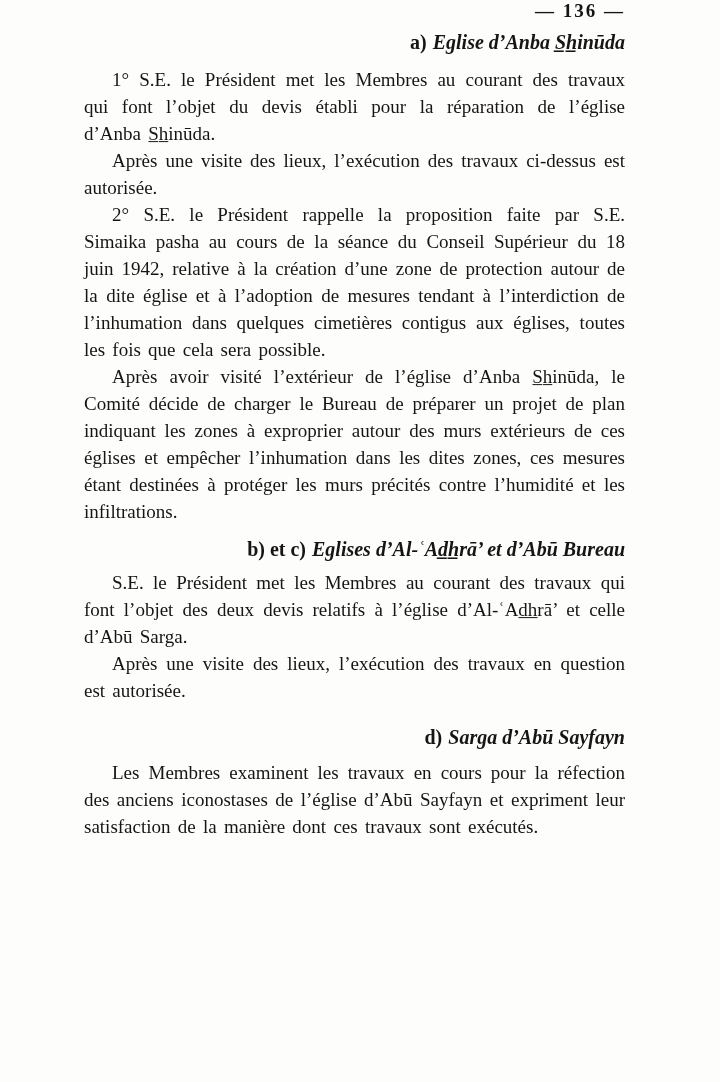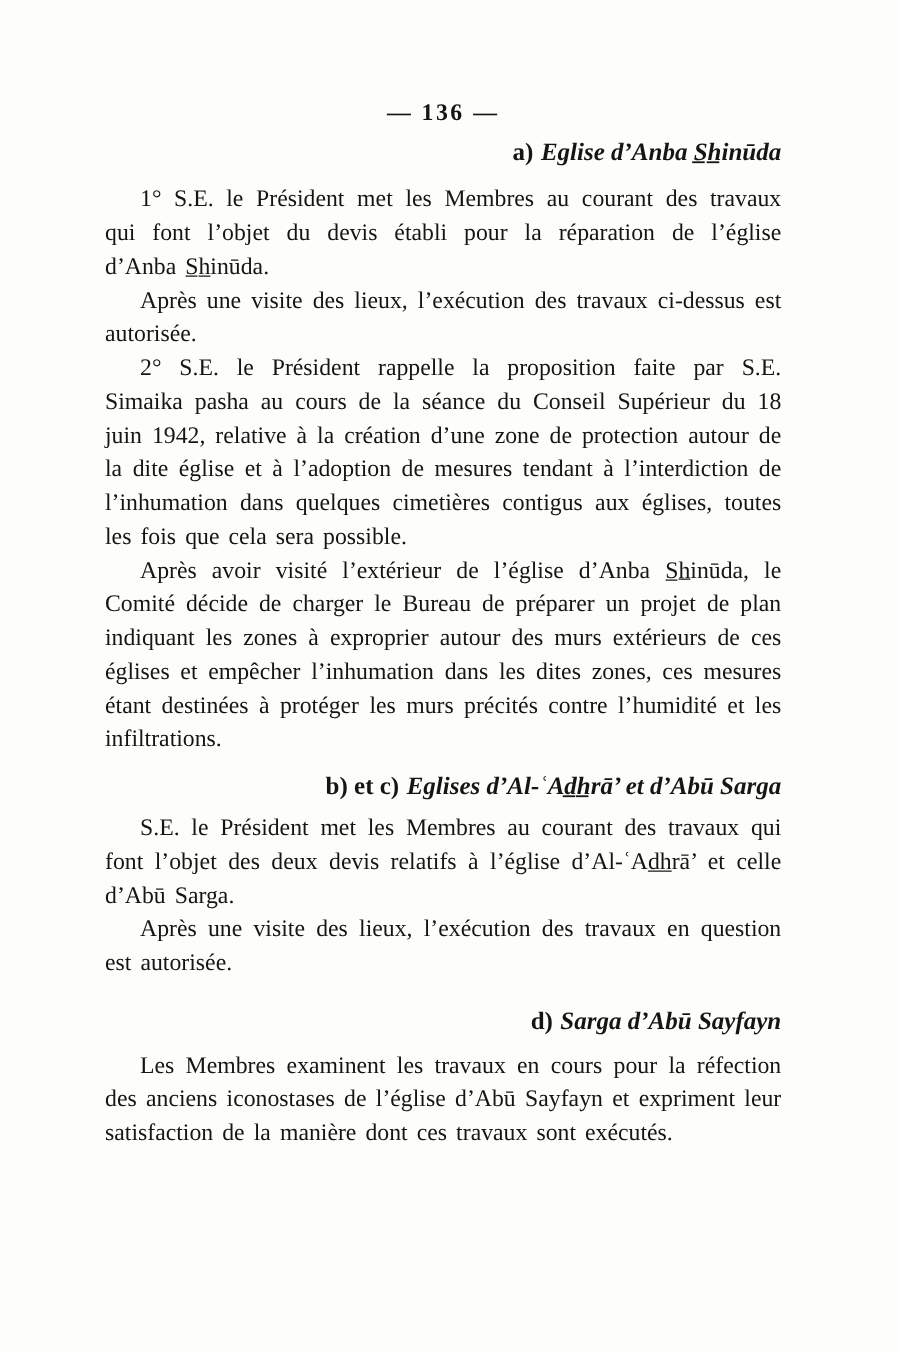--- a/index.html
+++ b/index.html
@@ -14,22 +14,21 @@
     background: #fdfdfc;
     color: #171514;
     font-family: "Liberation Serif", "DejaVu Serif", serif;
     overflow: hidden;
   }
   .text-col {
     margin-left: 84px;
     width: 541px;
   }
   .page-number {
-    margin-top: 80px;
-    text-align: center;
+    text-align: right;
     font-size: 19px;
     font-weight: bold;
     letter-spacing: 2px;
     line-height: 22px;
   }
   .heading-caps {
     margin-top: 33px;
     text-align: center;
     font-weight: bold;
     line-height: 22px;
@@ -88,21 +87,21 @@
     </div>
 
     <div class="body-block bb-1">
       <p>1° S.E. le Président met les Membres au courant des travaux qui font l’objet du devis établi pour la réparation de l’église d’Anba S̲h̲inūda.</p>
       <p>Après une visite des lieux, l’exécution des travaux ci-dessus est autorisée.</p>
       <p>2° S.E. le Président rappelle la proposition faite par S.E. Simaika pasha au cours de la séance du Conseil Supérieur du 18 juin 1942, relative à la création d’une zone de protection autour de la dite église et à l’adoption de mesures tendant à l’interdiction de l’inhumation dans quelques cimetières contigus aux églises, toutes les fois que cela sera possible.</p>
       <p>Après avoir visité l’extérieur de l’église d’Anba S̲h̲inūda, le Comité décide de charger le Bureau de préparer un projet de plan indiquant les zones à exproprier autour des murs extérieurs de ces églises et empêcher l’inhumation dans les dites zones, ces mesures étant destinées à protéger les murs précités contre l’humidité et les infiltrations.</p>
     </div>
 
     <div class="heading-italic h-bc">
-      <span class="h-prefix">b) et c)</span><span class="h-title">Eglises d’Al-ʿAd̲h̲rā’ et d’Abū Sarga</span>
+      <span class="h-prefix">b) et c)</span><span class="h-title">Eglises d’Al-ʿAd̲h̲rā’ et d’Abū Bureau</span>
     </div>
 
     <div class="body-block bb-2">
       <p>S.E. le Président met les Membres au courant des travaux qui font l’objet des deux devis relatifs à l’église d’Al-ʿAd̲h̲rā’ et celle d’Abū Sarga.</p>
       <p>Après une visite des lieux, l’exécution des travaux en question est autorisée.</p>
     </div>
 
     <div class="heading-italic h-d">
       <span class="h-prefix">d)</span><span class="h-title">Sarga d’Abū Sayfayn</span>
     </div>

